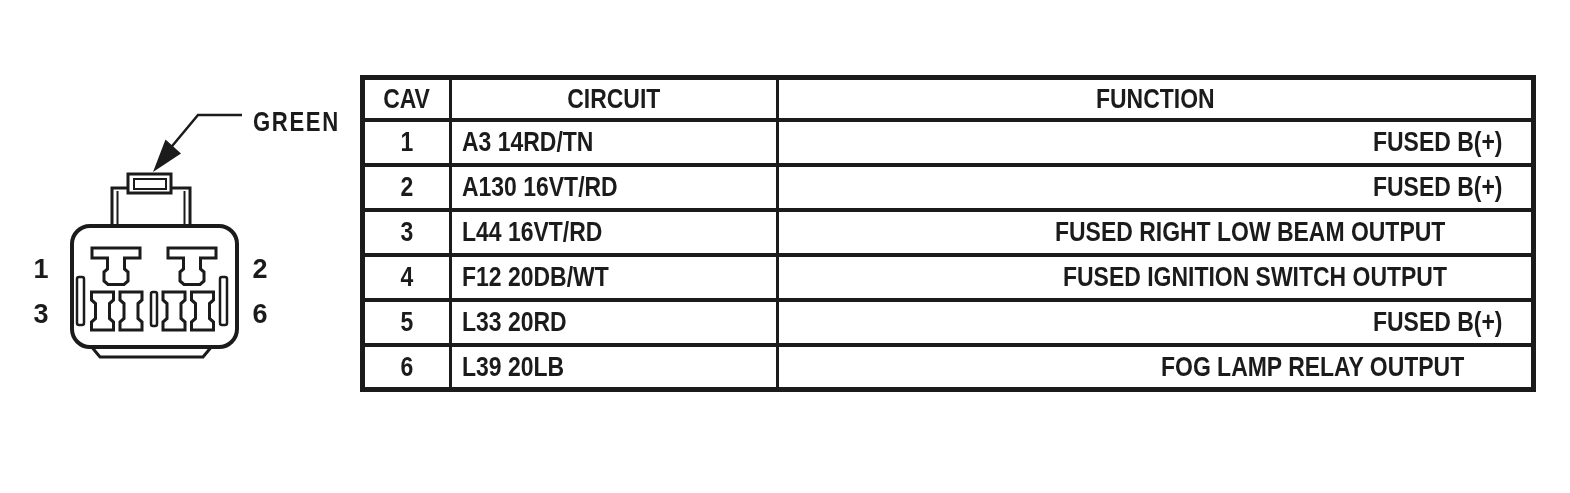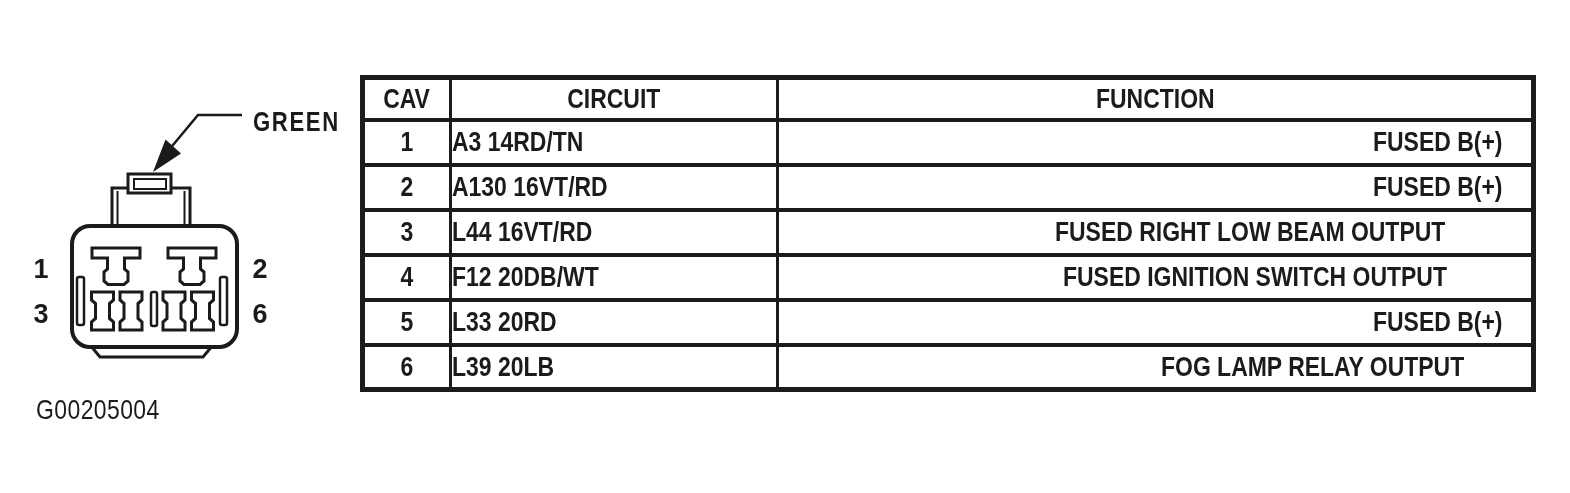--- a/index.html
+++ b/index.html
@@ -34,21 +34,21 @@
     padding:0; vertical-align:middle;
     font-size:28px; font-weight:bold; color:var(--ink);
     overflow:hidden; white-space:nowrap;
   }
   .pinout-table th { height:42px; font-weight:bold; }
   .pinout-table td { height:45px; }
   .col-cav   { width:88px;  }
   .col-circ  { width:327px; }
   .col-func  { width:756px; }
   td.cav-cell { text-align:center; }
-  td.circuit-cell  { text-align:left; }
+  td.circuit-cell  { text-align:left; padding-left:10px; }
   td.function-cell { text-align:right; padding-left:9px; }
 
   
   .figure-id {
     position:absolute; left:36px; top:394px;
     font-size:28px; font-weight:normal; letter-spacing:0.5px;
     color:var(--ink);
   }
 </style>
 </head>
@@ -146,17 +146,14 @@
       <td class="function-cell"><span class="cx">FUSED B(+)</span></td>
     </tr>
         <tr>
       <td class="cav-cell"><span class="cx cx-c">6</span></td>
       <td class="circuit-cell"><span class="cx">L39 20LB</span></td>
       <td class="function-cell"><span class="cx">FOG LAMP RELAY OUTPUT</span></td>
     </tr>
       </tbody>
   </table>
 
-  <div class="figure-id">
-    <span class="cx">G00205004</span>
-  </div>
 
 </div>
 
 </body></html>

